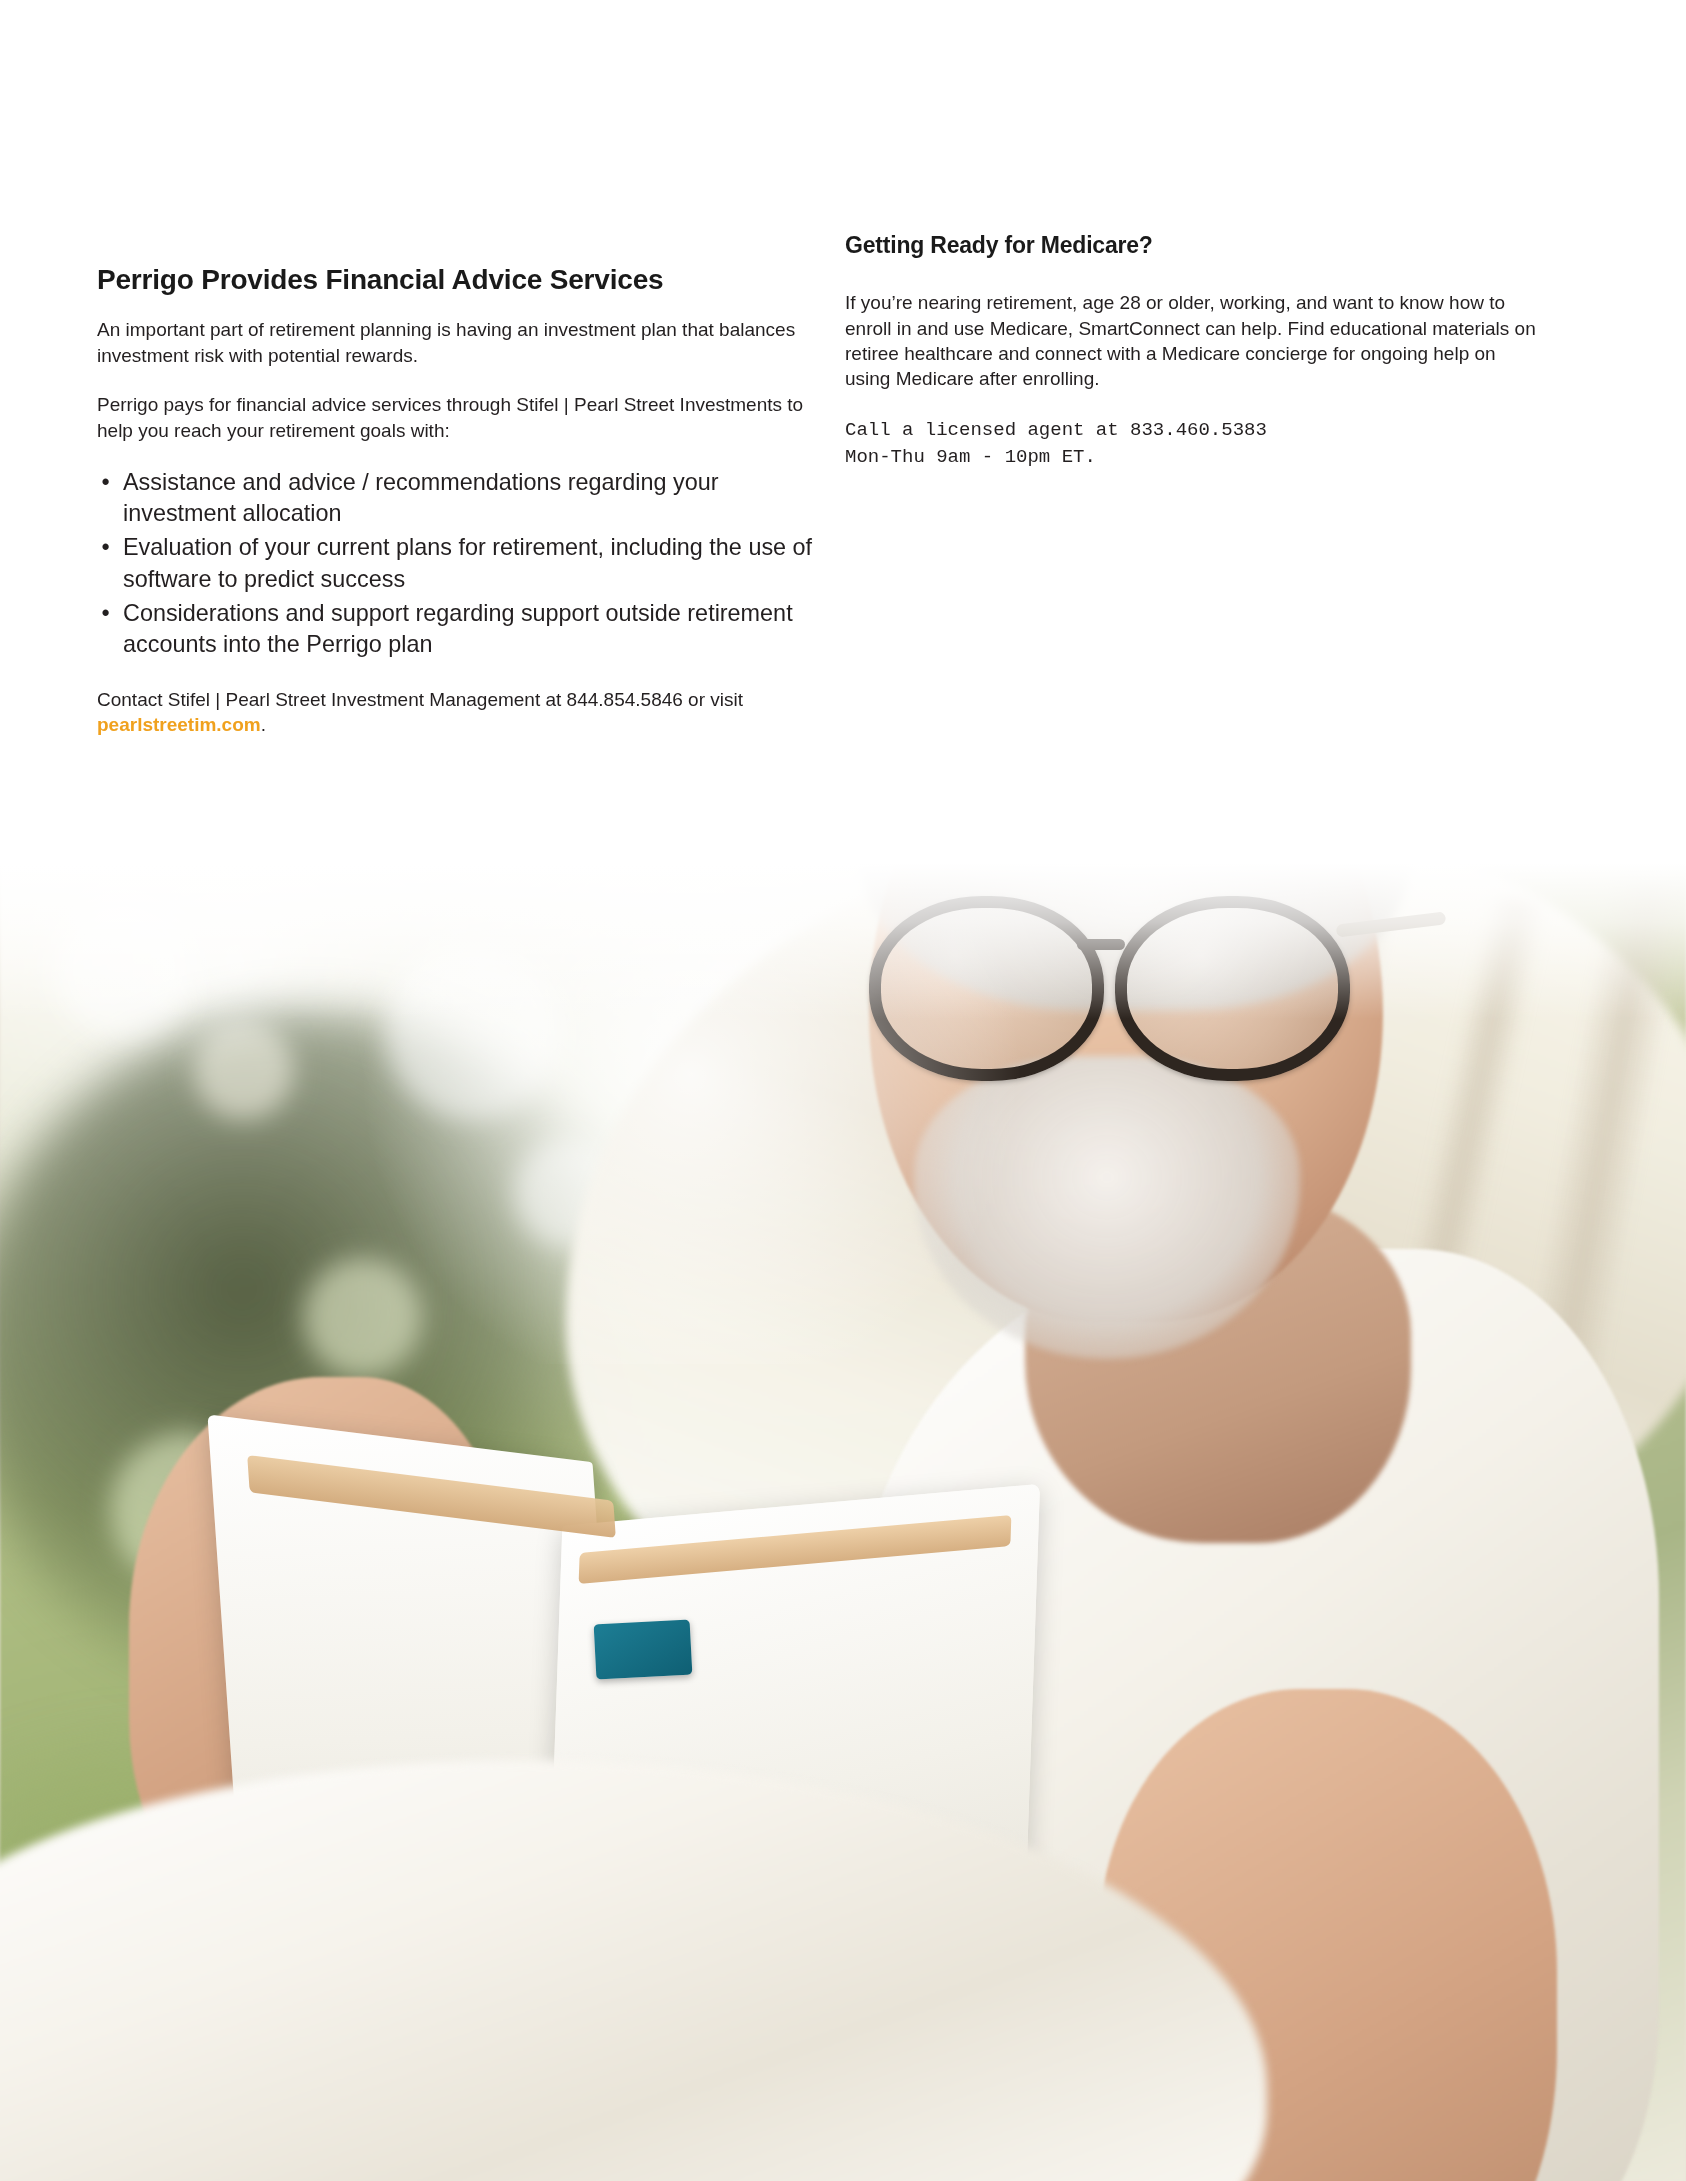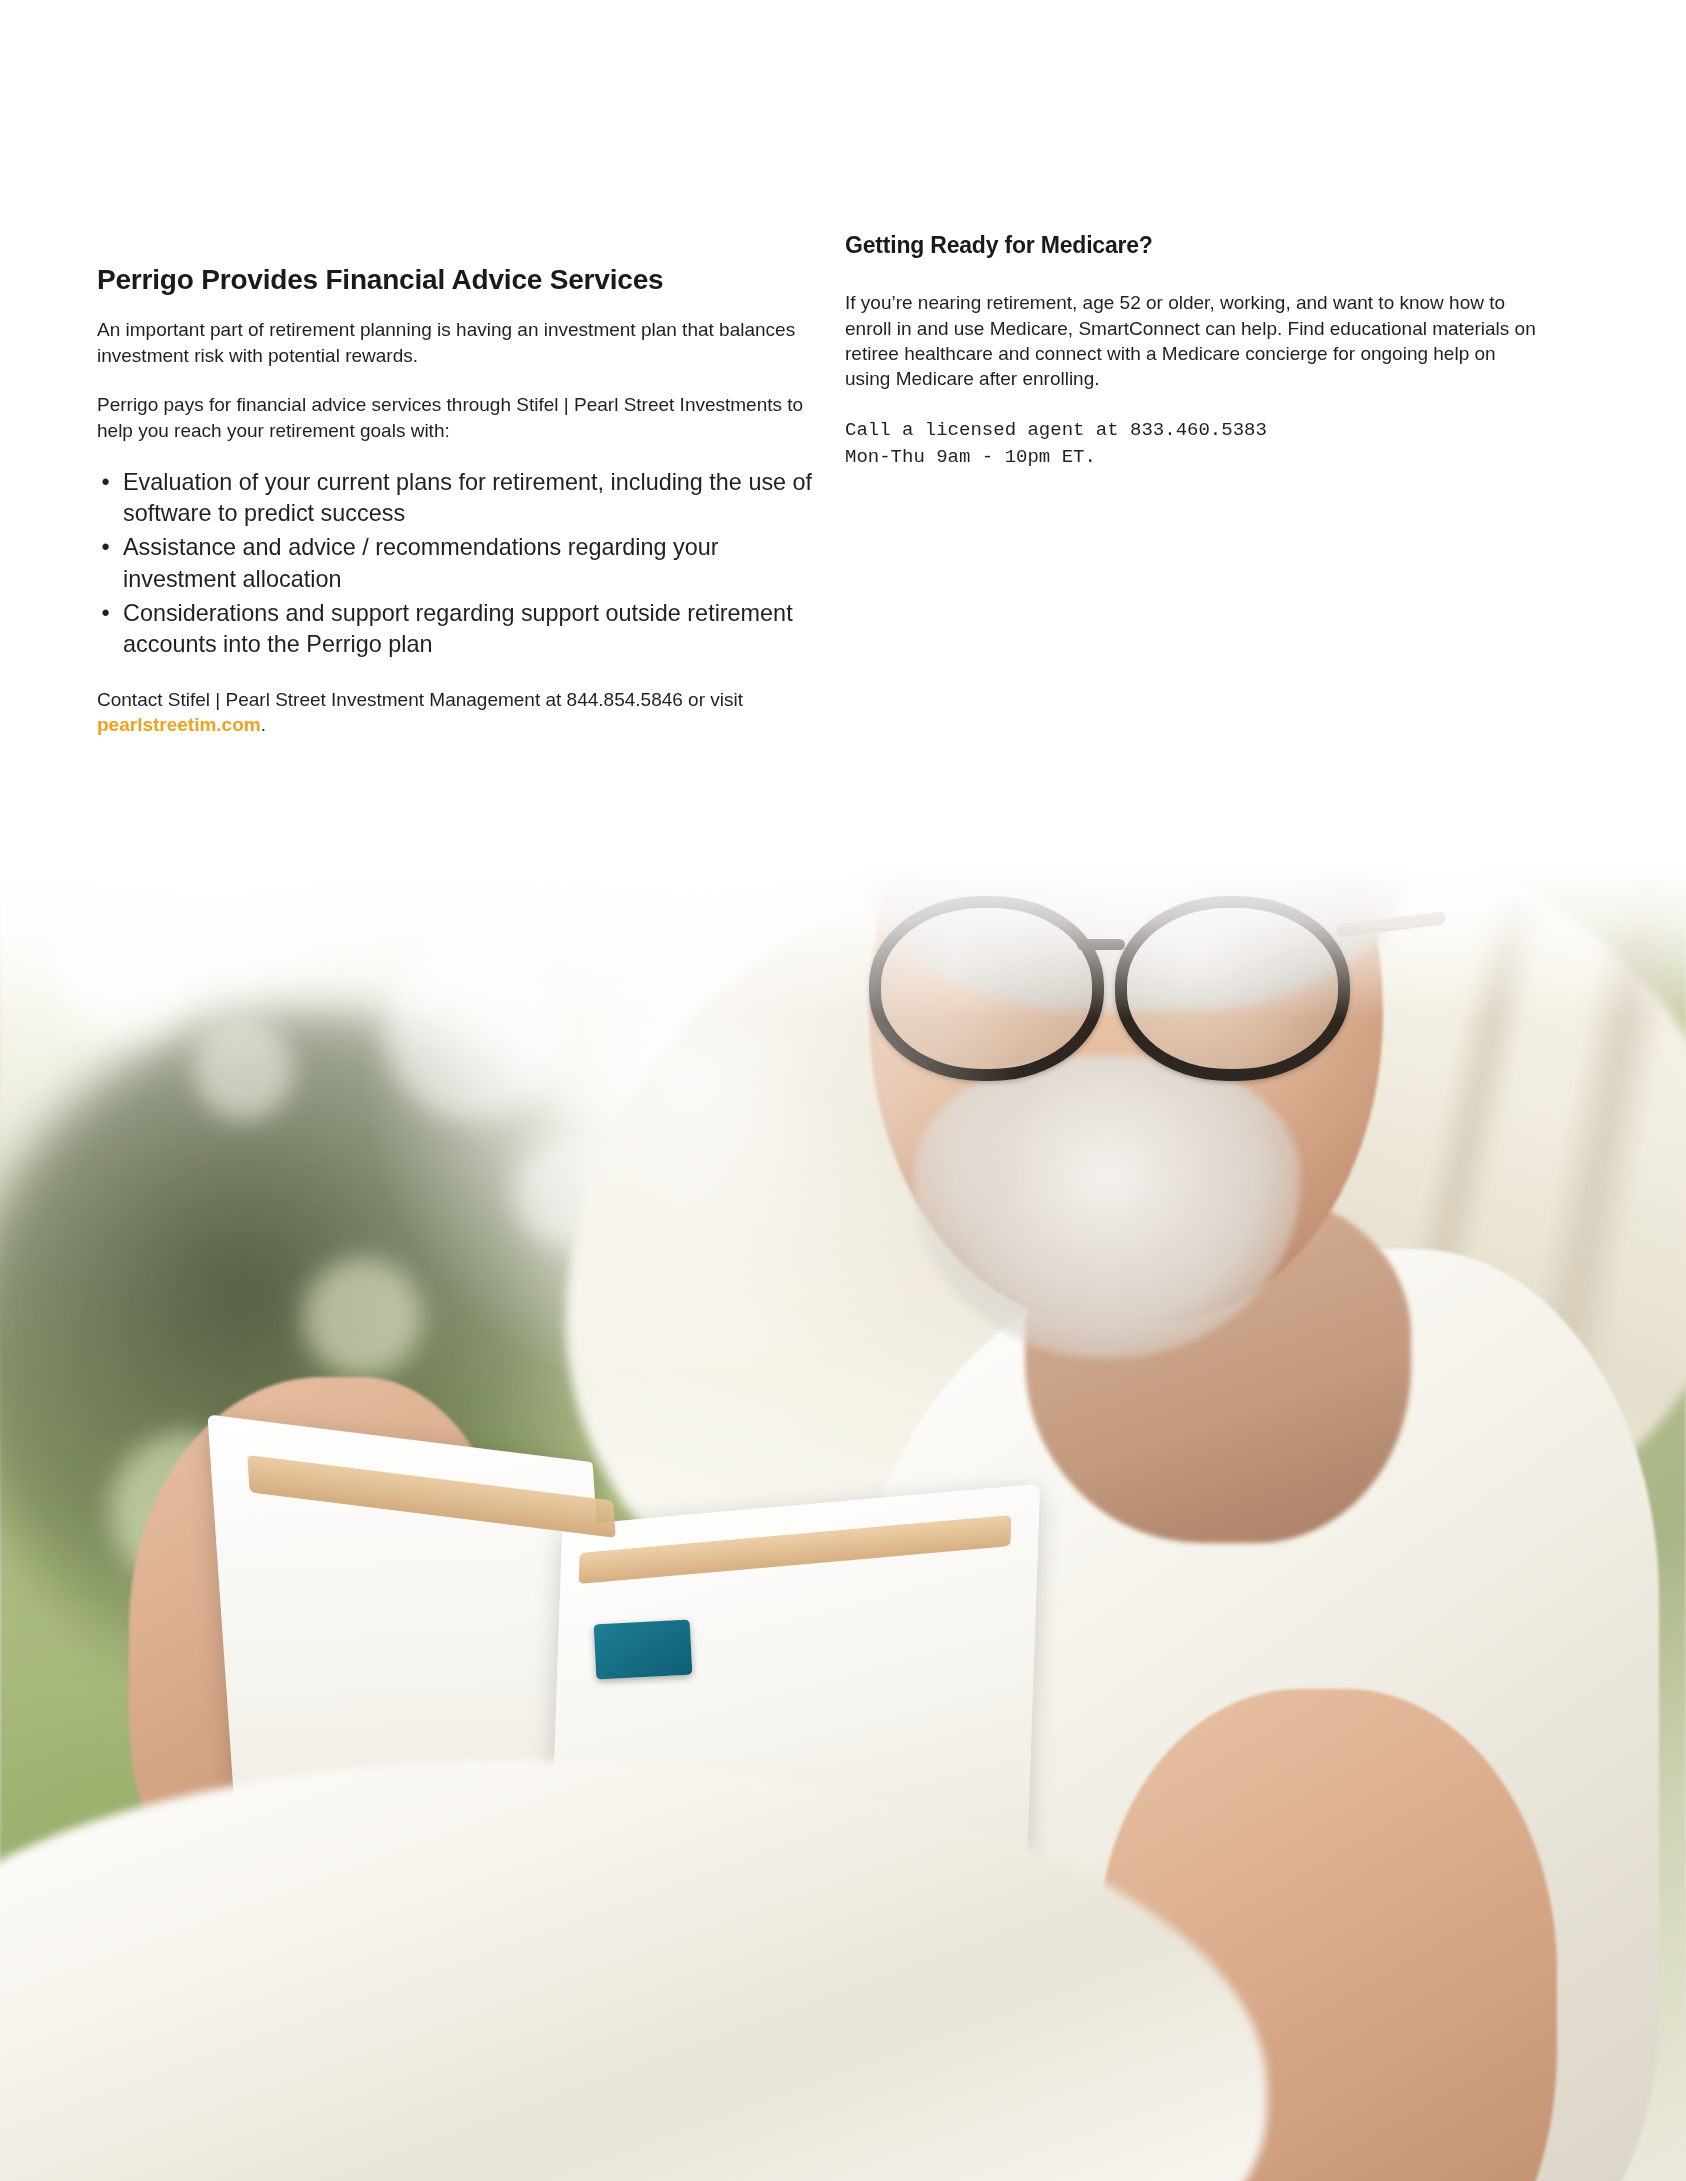--- a/index.html
+++ b/index.html
@@ -376,30 +376,30 @@
     <div class="hammock-bottom"></div>
     <div class="photo-glow"></div>
     <div class="photo-fade-top"></div>
   </div>
 
   <div class="col col-left">
     <h2 class="heading">Perrigo Provides Financial Advice Services</h2>
     <p class="body">An important part of retirement planning is having an investment plan that balances investment risk with potential rewards.</p>
     <p class="body">Perrigo pays for financial advice services through Stifel | Pearl Street Investments to help you reach your retirement goals with:</p>
     <ul class="bullets">
+      <li>Assistance and advice / recommendations regarding your investment allocation</li>
       <li>Evaluation of your current plans for retirement, including the use of software to predict success</li>
-      <li>Assistance and advice / recommendations regarding your investment allocation</li>
       <li>Considerations and support regarding support outside retirement accounts into the Perrigo plan</li>
     </ul>
     <p class="body"><span>Contact Stifel | Pearl Street Investment Management at 844.854.5846 or visit </span><a class="link" href="#">pearlstreetim.com</a><span>.</span></p>
   </div>
 
   <div class="col col-right">
     <h2 class="heading small">Getting Ready for Medicare?</h2>
-    <p class="body">If you’re nearing retirement, age 52 or older, working, and want to know how to enroll in and use Medicare, SmartConnect can help. Find educational materials on retiree healthcare and connect with a Medicare concierge for ongoing help on using Medicare after enrolling.</p>
+    <p class="body">If you’re nearing retirement, age 28 or older, working, and want to know how to enroll in and use Medicare, SmartConnect can help. Find educational materials on retiree healthcare and connect with a Medicare concierge for ongoing help on using Medicare after enrolling.</p>
     <p class="body">
       <span class="nowrap">Call a licensed agent at 833.460.5383</span><br>
       <span class="nowrap">Mon-Thu 9am - 10pm ET.</span>
     </p>
   </div>
 
 </div>
 
 
 </body></html>

